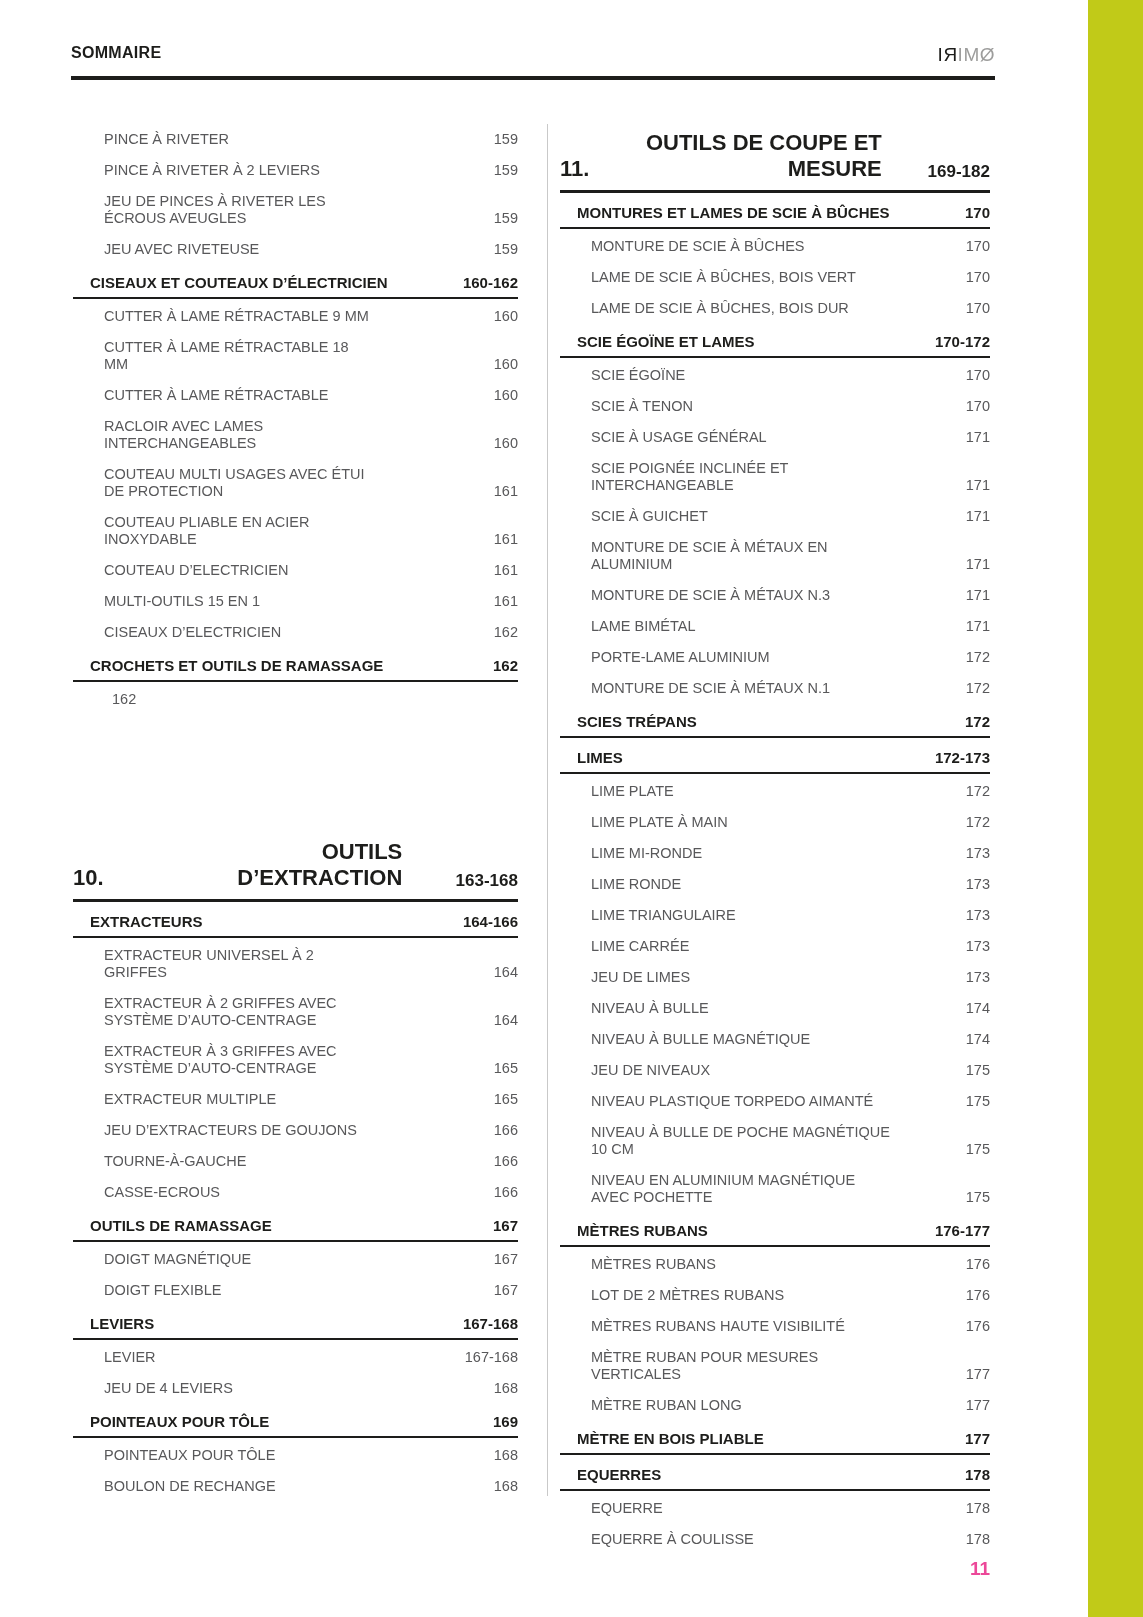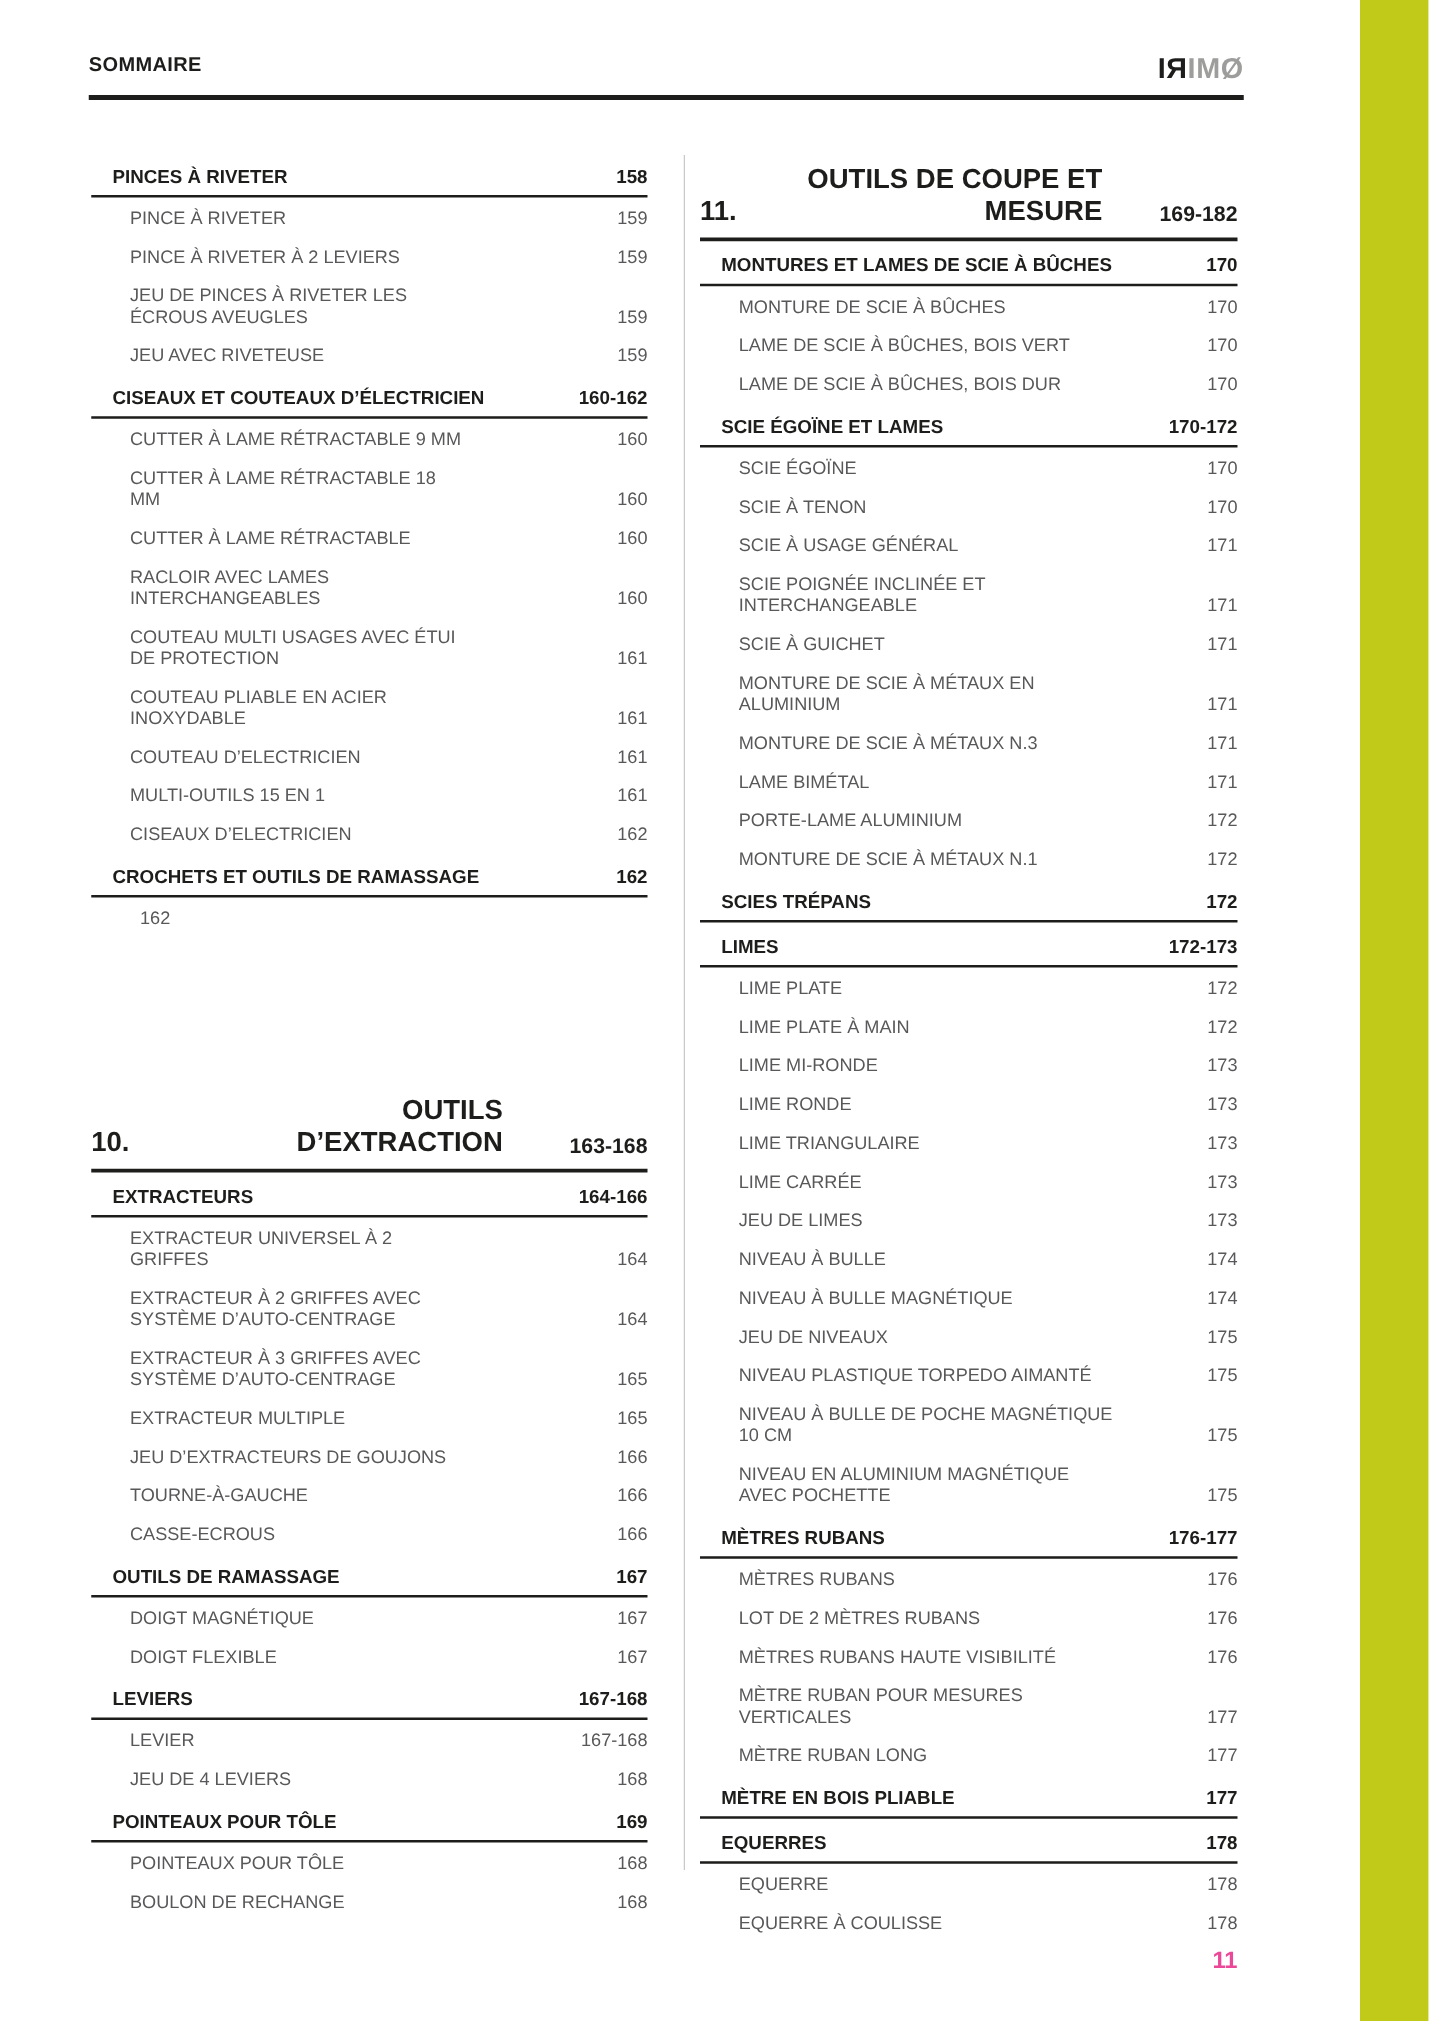--- a/index.html
+++ b/index.html
@@ -5,21 +5,21 @@
   html,body{margin:0;padding:0;background:#ffffff;}
   .page{
     position:relative;width:1143px;height:1617px;background:#ffffff;
     font-family:"Liberation Sans","DejaVu Sans",sans-serif;color:#1d1d1b;overflow:hidden;
   }
   
   .accent{position:absolute;top:0;right:0;width:55px;height:1617px;background:#c1ca18;}
   
   .header{position:absolute;left:71px;top:44px;width:924px;height:26px;}
   .header-title{font-size:16px;font-weight:bold;letter-spacing:.3px;}
-  .logo{position:absolute;right:0;top:1px;font-size:23px;font-weight:bold;letter-spacing:.5px;line-height:19px;}
+  .logo{position:absolute;right:0;top:1px;font-size:19px;font-weight:normal;letter-spacing:.5px;line-height:19px;}
   .logo .dark{color:#1d1d1b;}
   .logo .light{color:#9d9d9c;}
   .header-rule{position:absolute;left:71px;top:76px;width:924px;height:4px;background:#1d1d1b;}
   
   .divider{position:absolute;left:547px;top:124px;width:1px;height:1372px;background:#c9c9c9;}
   
   .col{position:absolute;top:124px;}
   .col.left{left:73px;width:445px;}
   .col.right{left:560px;width:430px;}
   .row{
@@ -57,24 +57,20 @@
 
   <div class="header">
     <span class="header-title">SOMMAIRE</span>
     <span class="logo"><span class="dark">IЯ</span><span class="light">IMØ</span></span>
   </div>
   <div class="header-rule"></div>
 
   <div class="divider"></div>
 
   <div class="col left">
-      <div class="row section">
-        <span class="label">PINCES À RIVETER</span>
-        <span class="pages">158</span>
-      </div>
       <div class="row item">
         <span class="label">PINCE À RIVETER</span>
         <span class="pages">159</span>
       </div>
       <div class="row item">
         <span class="label">PINCE À RIVETER À 2 LEVIERS</span>
         <span class="pages">159</span>
       </div>
       <div class="row item">
         <span class="label">JEU DE PINCES À RIVETER LES ÉCROUS AVEUGLES</span>

